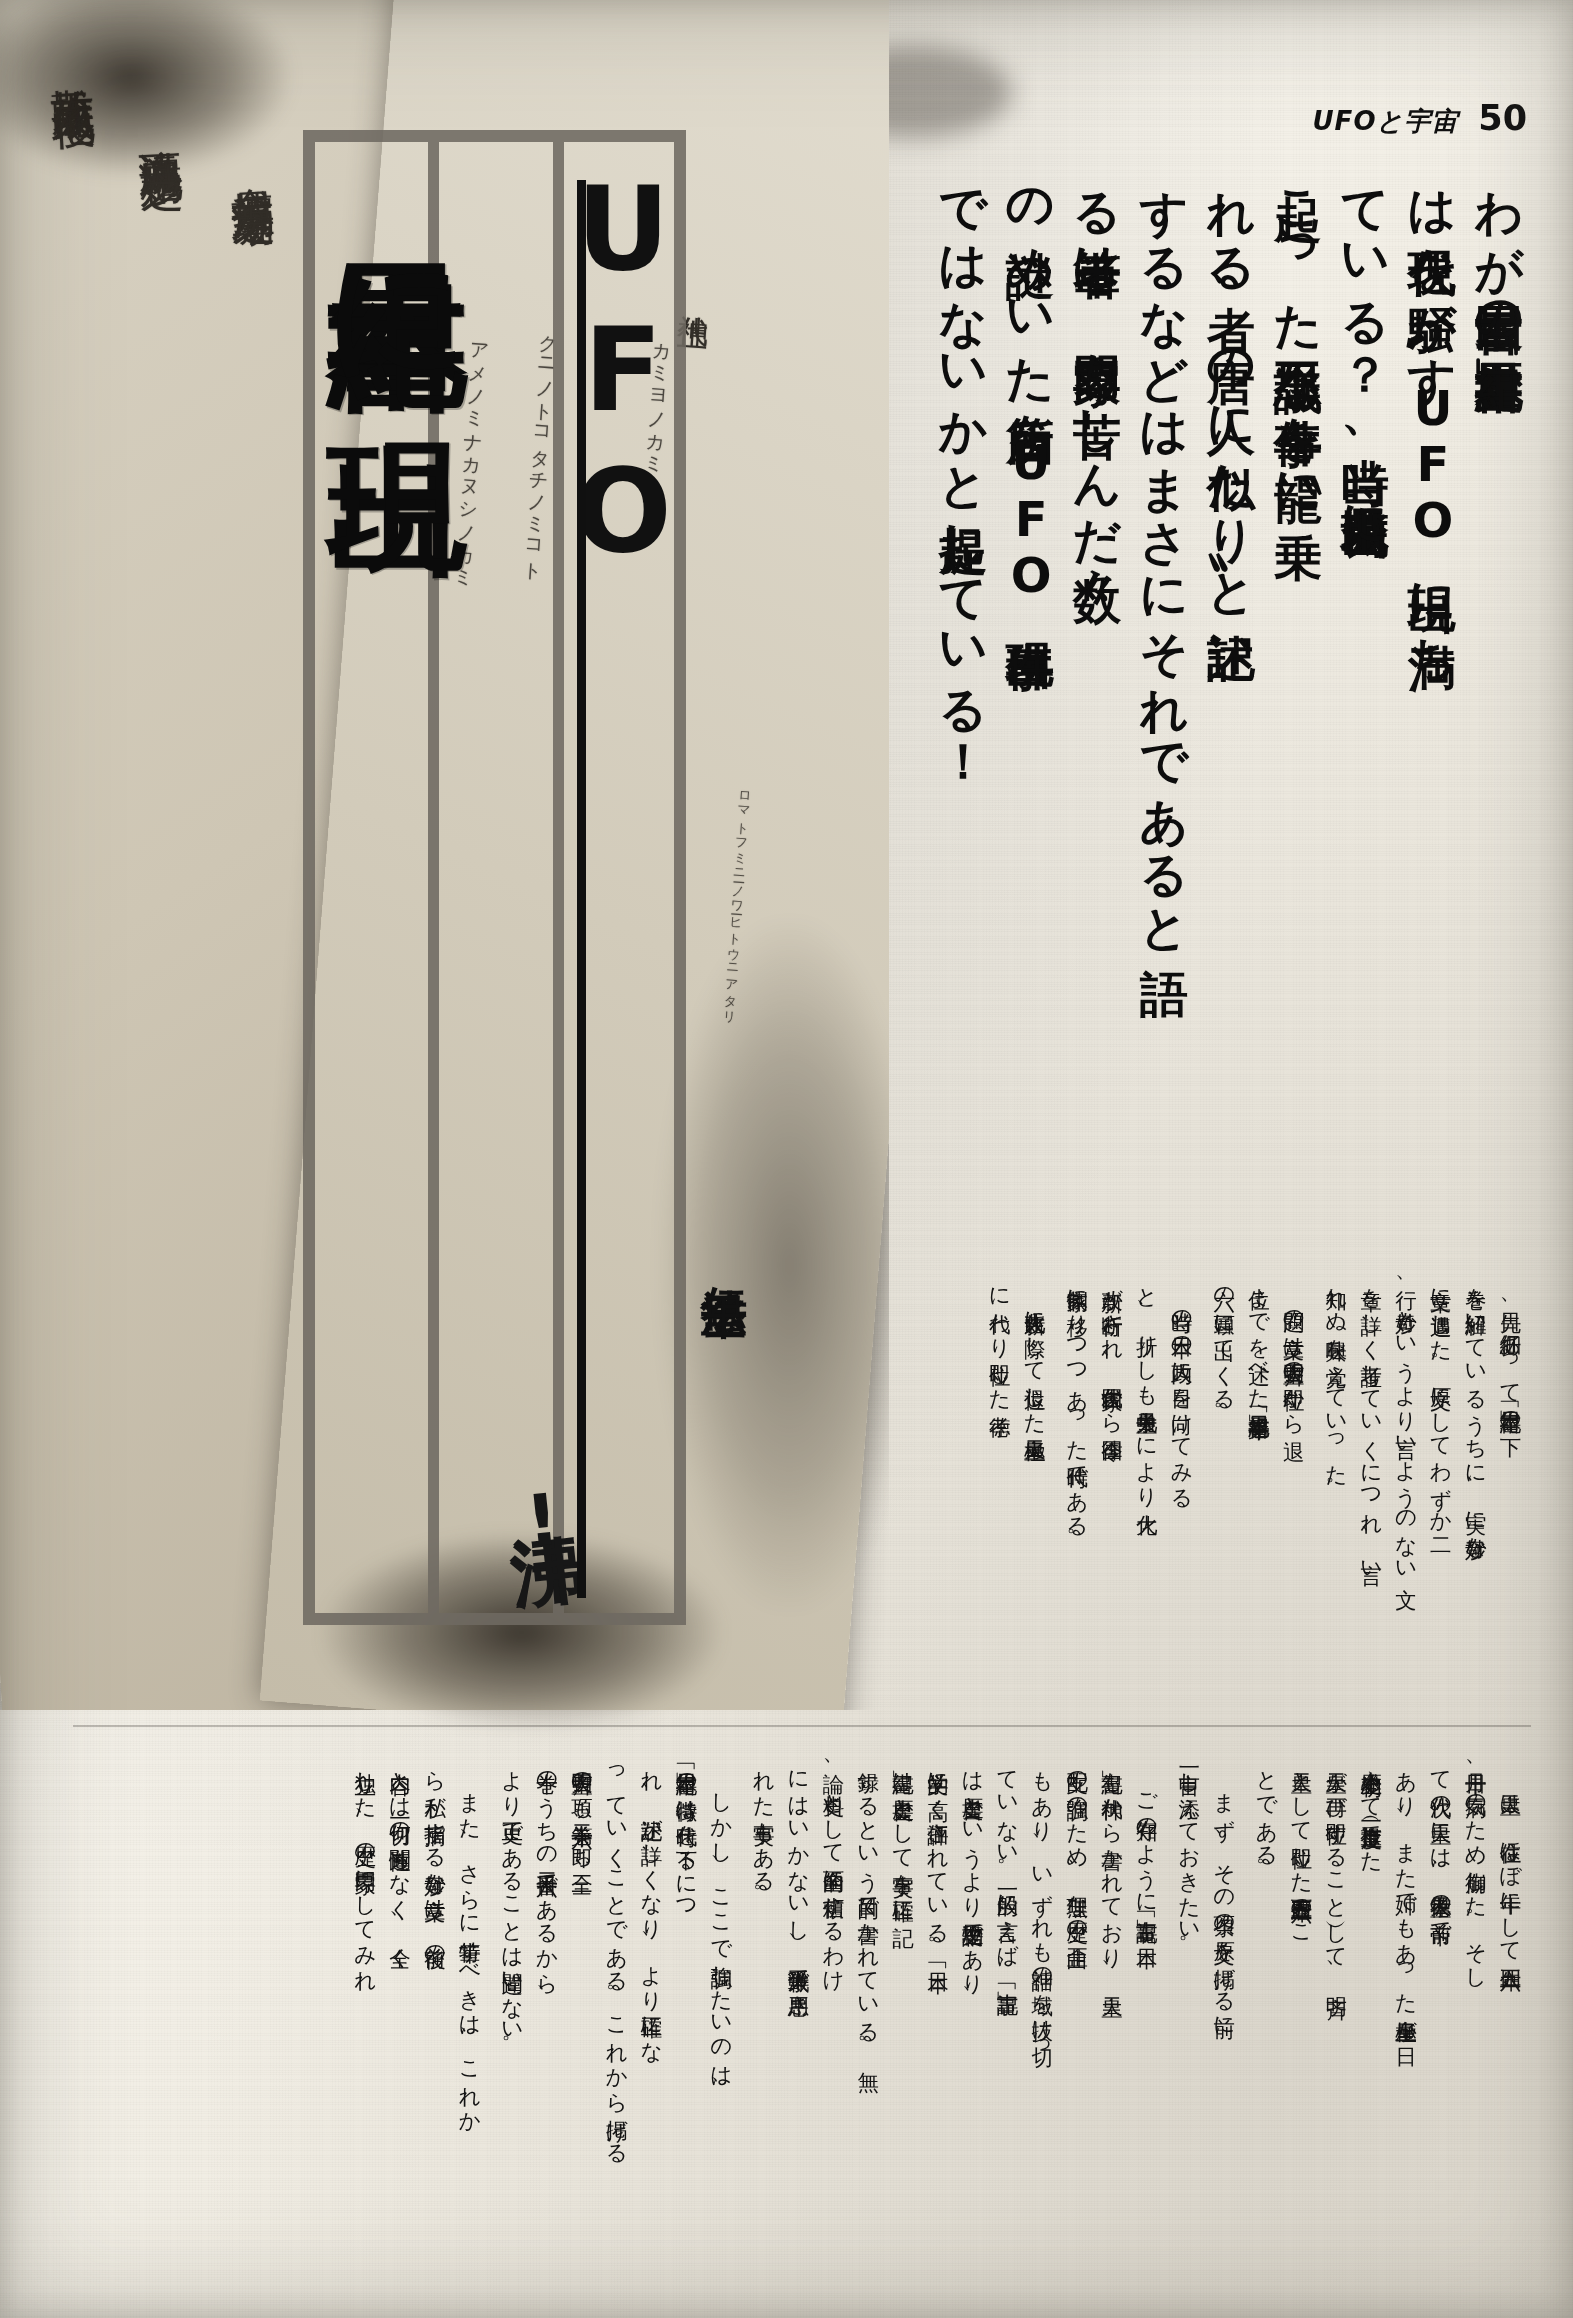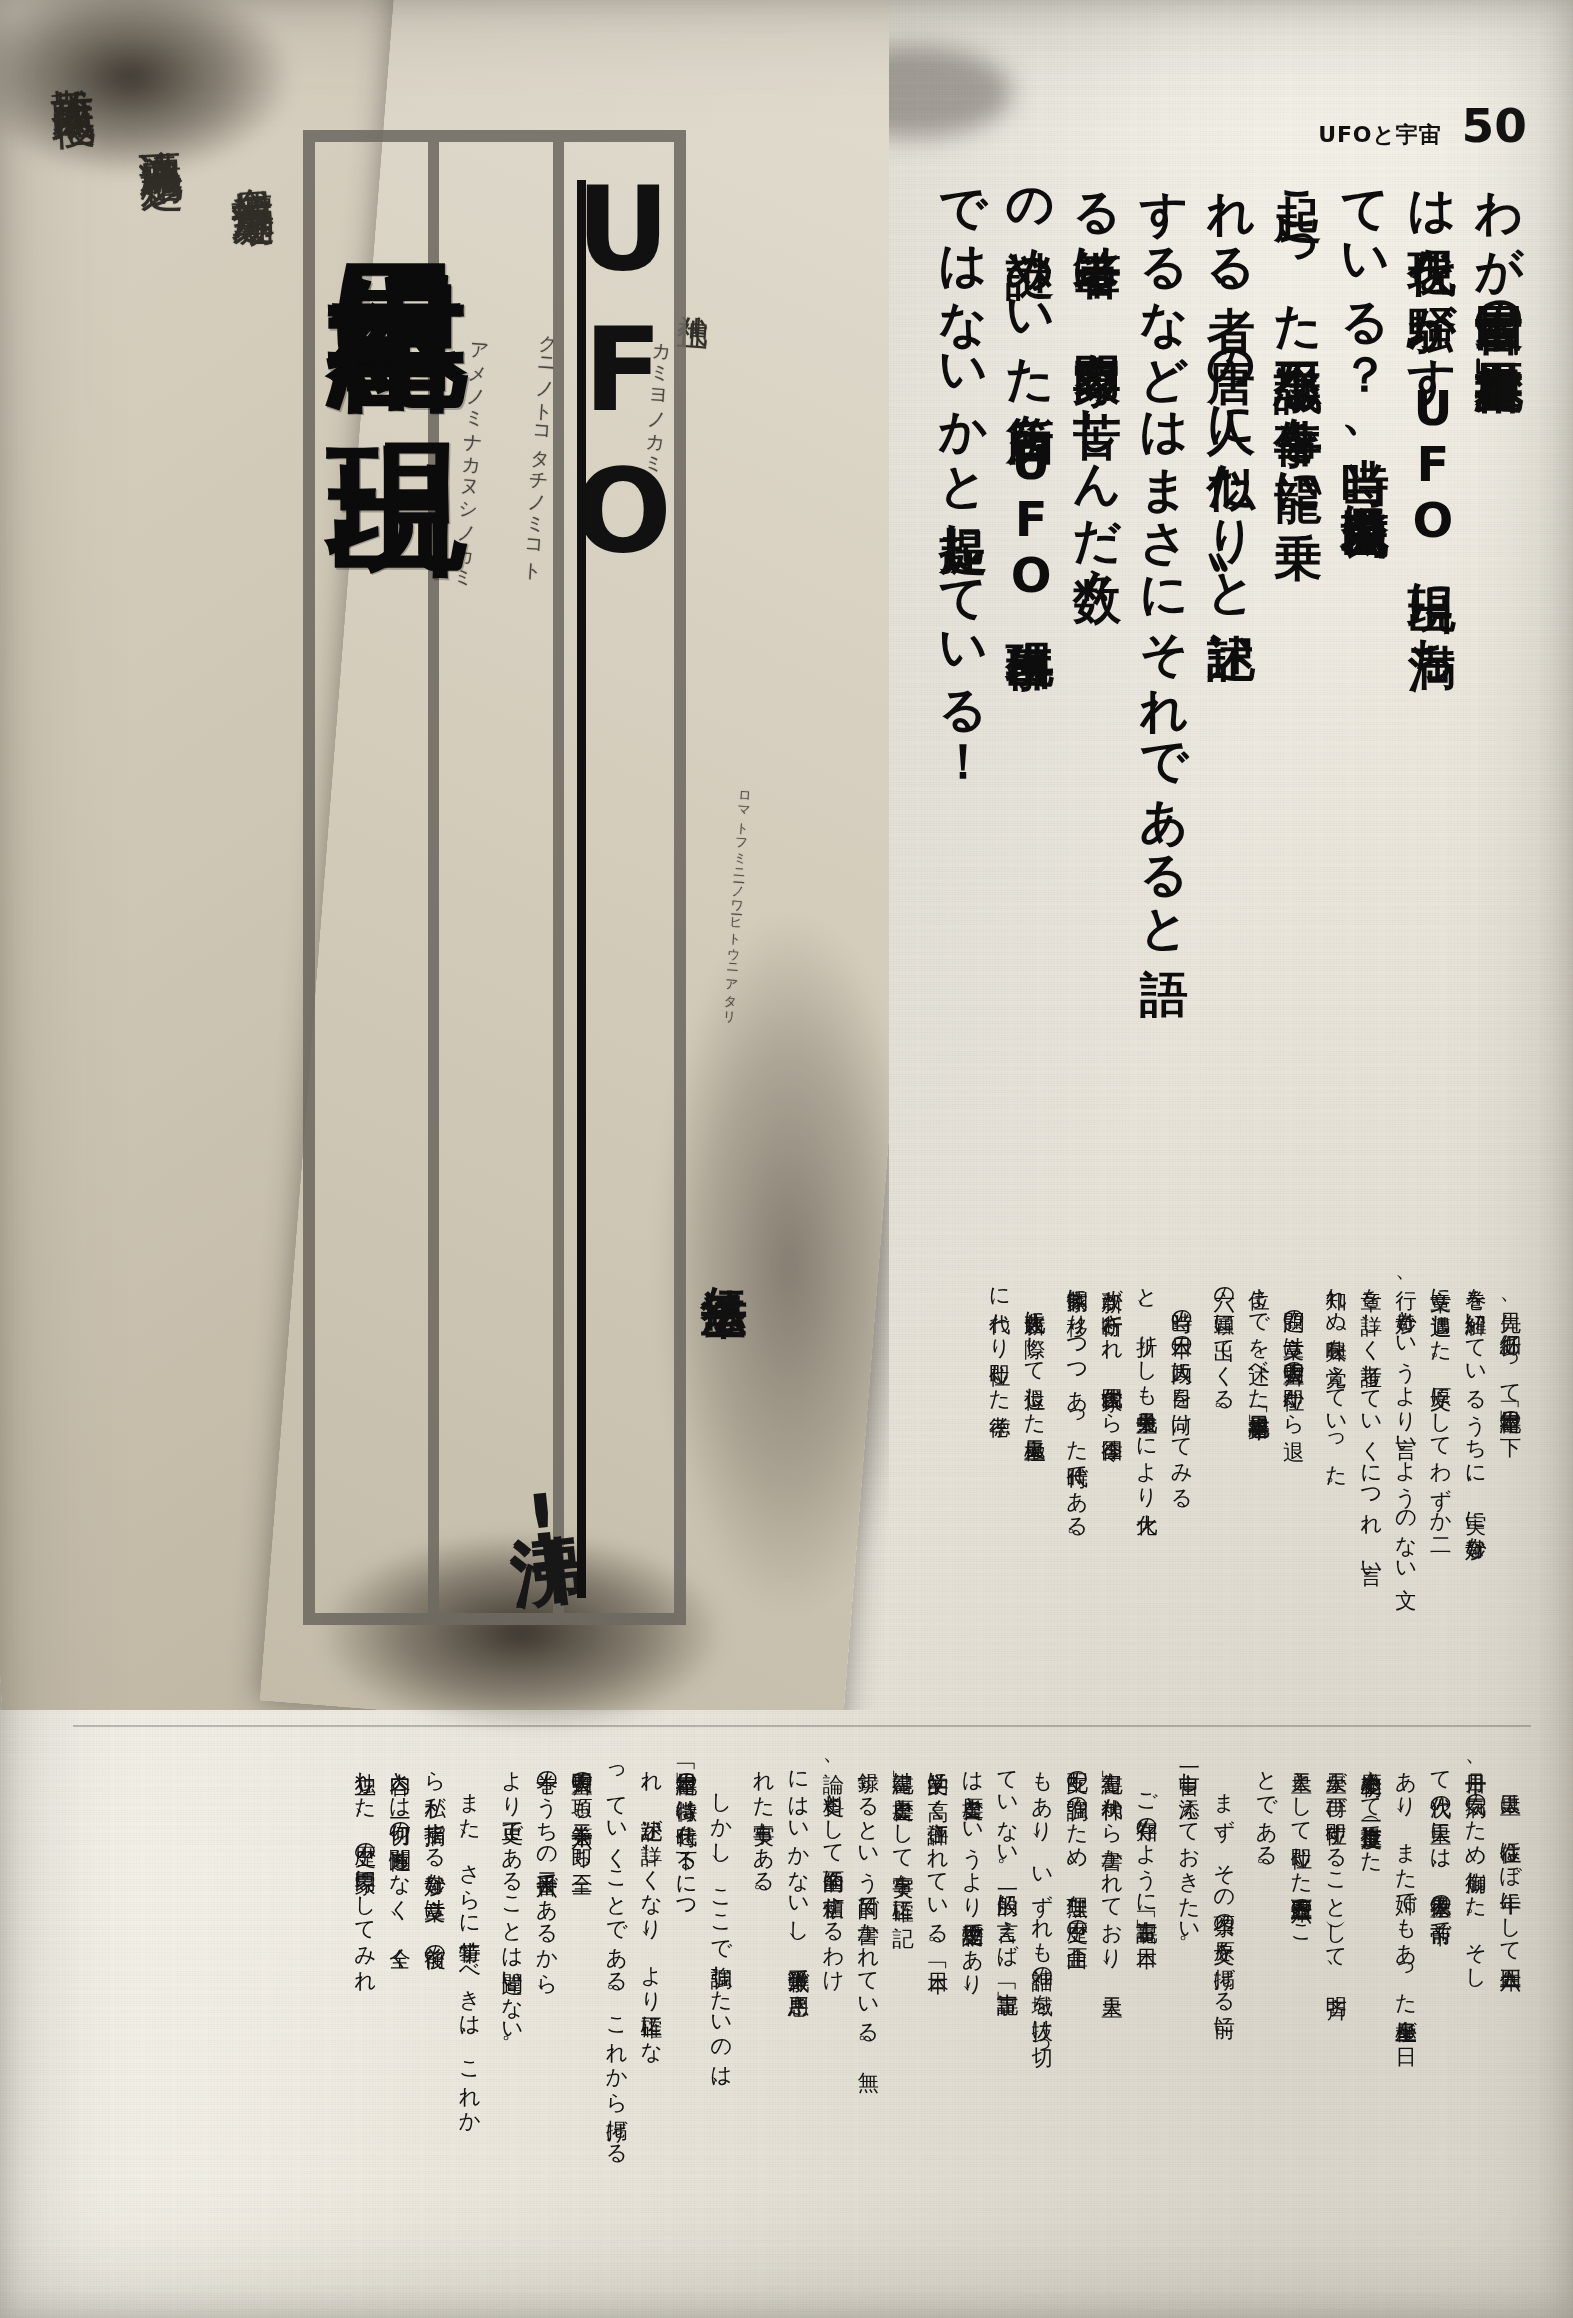--- a/index.html
+++ b/index.html
@@ -183,27 +183,28 @@
   .page-header {
     position: absolute;
     right: 46px;
     top: 98px;
     display: flex;
     align-items: baseline;
     gap: 20px;
     font-family: "DejaVu Sans", sans-serif;
   }
   .page-header .mag {
-    font-size: 22px;
+    font-size: 26px;
     font-weight: 700;
     color: #111;
     letter-spacing: 0.04em;
+    font-style: italic;
   }
   .page-header .num {
-    font-size: 47px;
+    font-size: 35px;
     font-weight: 700;
     color: #111;
   }
 
   
   .lead-block {
     position: absolute;
     right: 42px;
     top: 157px;
     height: 1073px;

